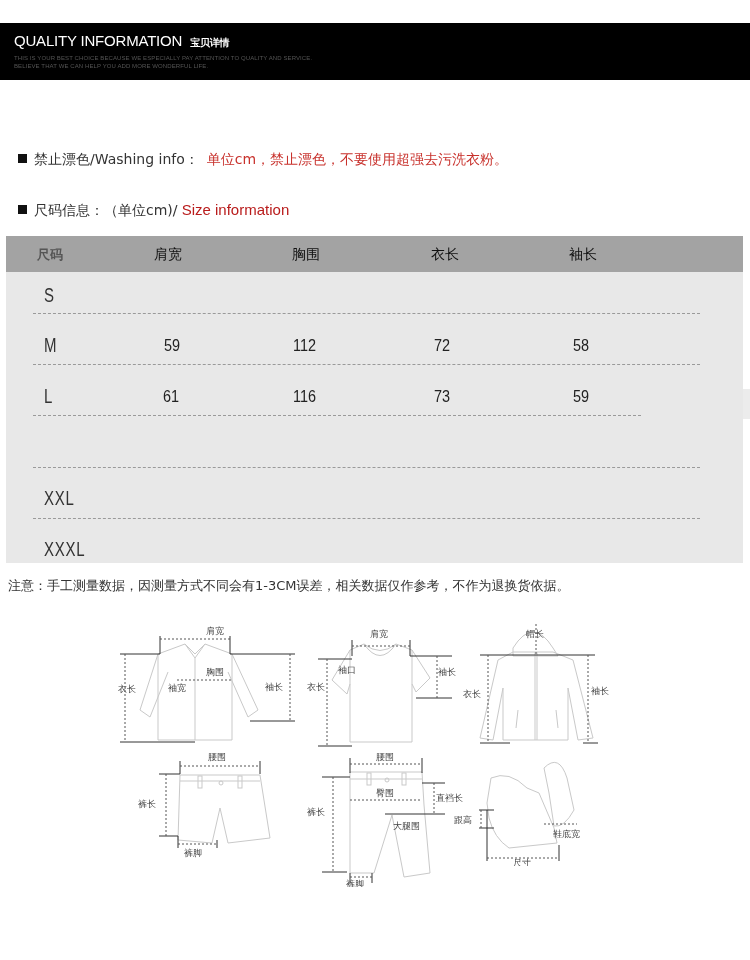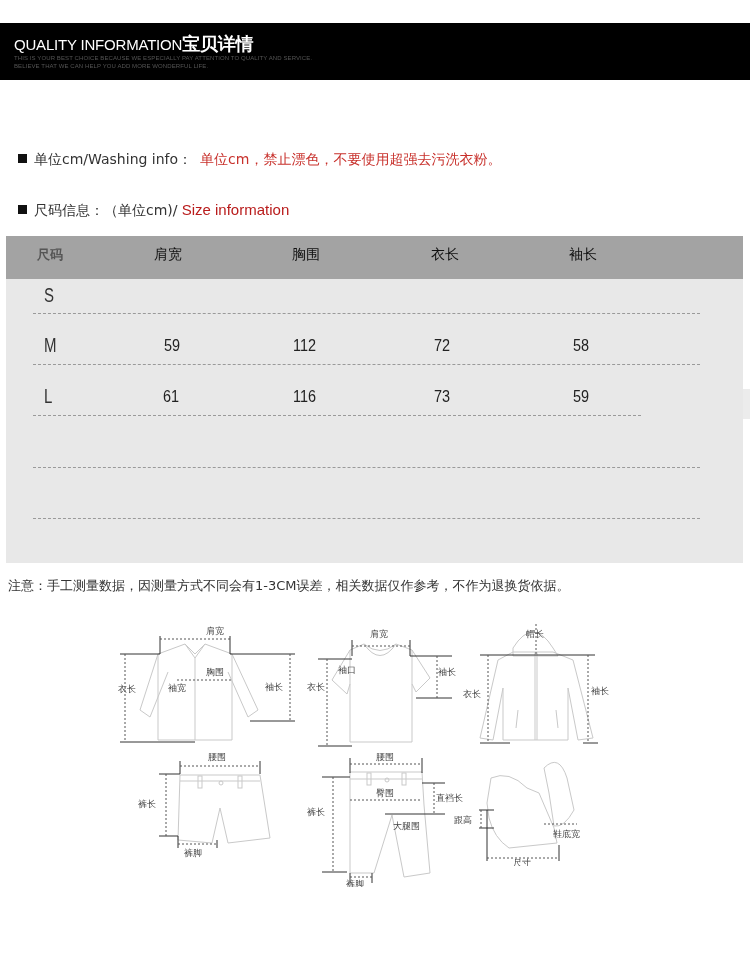--- a/index.html
+++ b/index.html
@@ -2,36 +2,36 @@
 <html><head>
   <meta charset="utf-8">
   <style>
     * { margin: 0; padding: 0; box-sizing: border-box; }
     html, body { width: 750px; height: 960px; background: #ffffff; overflow: hidden; }
     body { position: relative; font-family: "DejaVu Sans", "Liberation Sans", sans-serif; color: #333; }
 
     
     .banner { position: absolute; left: 0; top: 23px; width: 750px; height: 57px; background: #000; }
     .banner .title { position: absolute; left: 14px; top: 9px; color: #fff; font-family: "Liberation Sans", sans-serif; font-size: 15px; letter-spacing: -0.2px; white-space: nowrap; }
-    .banner .title .cn { font-weight: bold; font-family: "DejaVu Sans", sans-serif; font-size: 18px; }
+    .banner .title .cn { margin-left: 8px; font-weight: bold; font-family: "DejaVu Sans", sans-serif; font-size: 10px; }
     .banner .sub { position: absolute; left: 14px; color: #555; font-family: "Liberation Sans", sans-serif; font-size: 6px; letter-spacing: 0.1px; white-space: nowrap; }
     .banner .sub1 { top: 32px; }
     .banner .sub2 { top: 40px; }
 
     
     .info { position: absolute; left: 18px; font-size: 14px; white-space: nowrap; color: #333; }
     .info .sq { display: inline-block; width: 9px; height: 9px; background: #111; margin-right: 7px; vertical-align: 1px; }
     .info .red { color: #c8312c; margin-left: 8px; }
     .info .grey { color: #b91c1c; font-family: "Liberation Sans", sans-serif; font-size: 15px; }
     .info-wash { top: 151px; }
     .info-size { top: 201px; }
 
     
     .table { position: absolute; left: 6px; top: 236px; width: 737px; height: 327px; background: #e8e8e8; }
-    .thead { position: absolute; left: 0; top: 0; width: 737px; height: 43px; background: #a3a3a3; }
+    .thead { position: absolute; left: 0; top: 0; width: 737px; height: 36px; background: #a3a3a3; }
     .th { position: absolute; top: 10px; font-size: 14px; color: #111; white-space: nowrap; }
     .th.first { color: #555; font-weight: bold; font-size: 13px; }
     .row { position: absolute; left: 0; width: 737px; height: 51px; }
     .row .size { position: absolute; left: 38px; top: 13px; font-family: "Liberation Sans", sans-serif; font-size: 20px; color: #333; transform: scaleX(0.75); transform-origin: left; letter-spacing: 1px; }
     .row .cell { position: absolute; top: 15px; font-family: "Liberation Sans", sans-serif; font-size: 17px; color: #222; transform: scaleX(0.85); transform-origin: left; }
     .dash { position: absolute; left: 27px; height: 0; border-top: 1px dashed #9a9a9a; }
 
     .side-tab { position: absolute; left: 743px; top: 389px; width: 7px; height: 30px; background: #ececec; }
 
     .note { position: absolute; left: 8px; top: 577px; font-size: 13px; color: #333; white-space: nowrap; }
@@ -46,21 +46,21 @@
 
 <div class="banner">
   <div class="title">
     <span>QUALITY INFORMATION</span><span class="cn">宝贝详情</span>
   </div>
   <div class="sub sub1">THIS IS YOUR BEST CHOICE BECAUSE WE ESPECIALLY PAY ATTENTION TO QUALITY AND SERVICE.</div>
   <div class="sub sub2">BELIEVE THAT WE CAN HELP YOU ADD MORE WONDERFUL LIFE.</div>
 </div>
 
 <div class="info info-wash">
-  <span class="sq"></span><span>单位cm/Washing info：</span><span class="red">单位cm，禁止漂色，不要使用超强去污洗衣粉。</span>
+  <span class="sq"></span><span>禁止漂色/Washing info：</span><span class="red">单位cm，禁止漂色，不要使用超强去污洗衣粉。</span>
 </div>
 
 <div class="info info-size">
   <span class="sq"></span><span>尺码信息：（单位cm)/</span><span class="grey"> Size information</span>
 </div>
 
 <div class="table">
   <div class="thead">
     <span class="th first" style="left:31px;">尺码</span>
     <span class="th" style="left:148px;">肩宽</span>
@@ -91,22 +91,36 @@
     <span class="size">L</span>
     <span class="cell" style="left:157px;">61</span>
     <span class="cell" style="left:287px;">116</span>
     <span class="cell" style="left:428px;">73</span>
     <span class="cell" style="left:567px;">59</span>
   </div>
   <div class="dash" style="top:179px; width:608px;"></div>
 
   <div class="dash" style="top:231px; width:667px;"></div>
 
+  <div class="row" style="top:238px;">
+    <span class="size">XXL</span>
+    <span class="cell" style="left:158px;"></span>
+    <span class="cell" style="left:287px;"></span>
+    <span class="cell" style="left:428px;"></span>
+    <span class="cell" style="left:567px;"></span>
+  </div>
   <div class="dash" style="top:282px; width:667px;"></div>
 
+  <div class="row" style="top:289px;">
+    <span class="size">XXXL</span>
+    <span class="cell" style="left:158px;"></span>
+    <span class="cell" style="left:287px;"></span>
+    <span class="cell" style="left:428px;"></span>
+    <span class="cell" style="left:567px;"></span>
+  </div>
 </div>
 <div class="side-tab"></div>
 
 <div class="note">注意：手工测量数据，因测量方式不同会有1-3CM误差，相关数据仅作参考，不作为退换货依据。</div>
 
 <div class="diagram" style="left:110px; top:622px;">
   <svg width="195" height="128" viewBox="0 0 195 128">
     <g fill="none" stroke="#c9c9c9" stroke-width="1">
       <path d="M48 32 L75 22 L85 32 L95 22 L122 32 L122 118 L48 118 Z"></path>
       <path d="M48 32 L30 88 L40 95 L58 50"></path>

